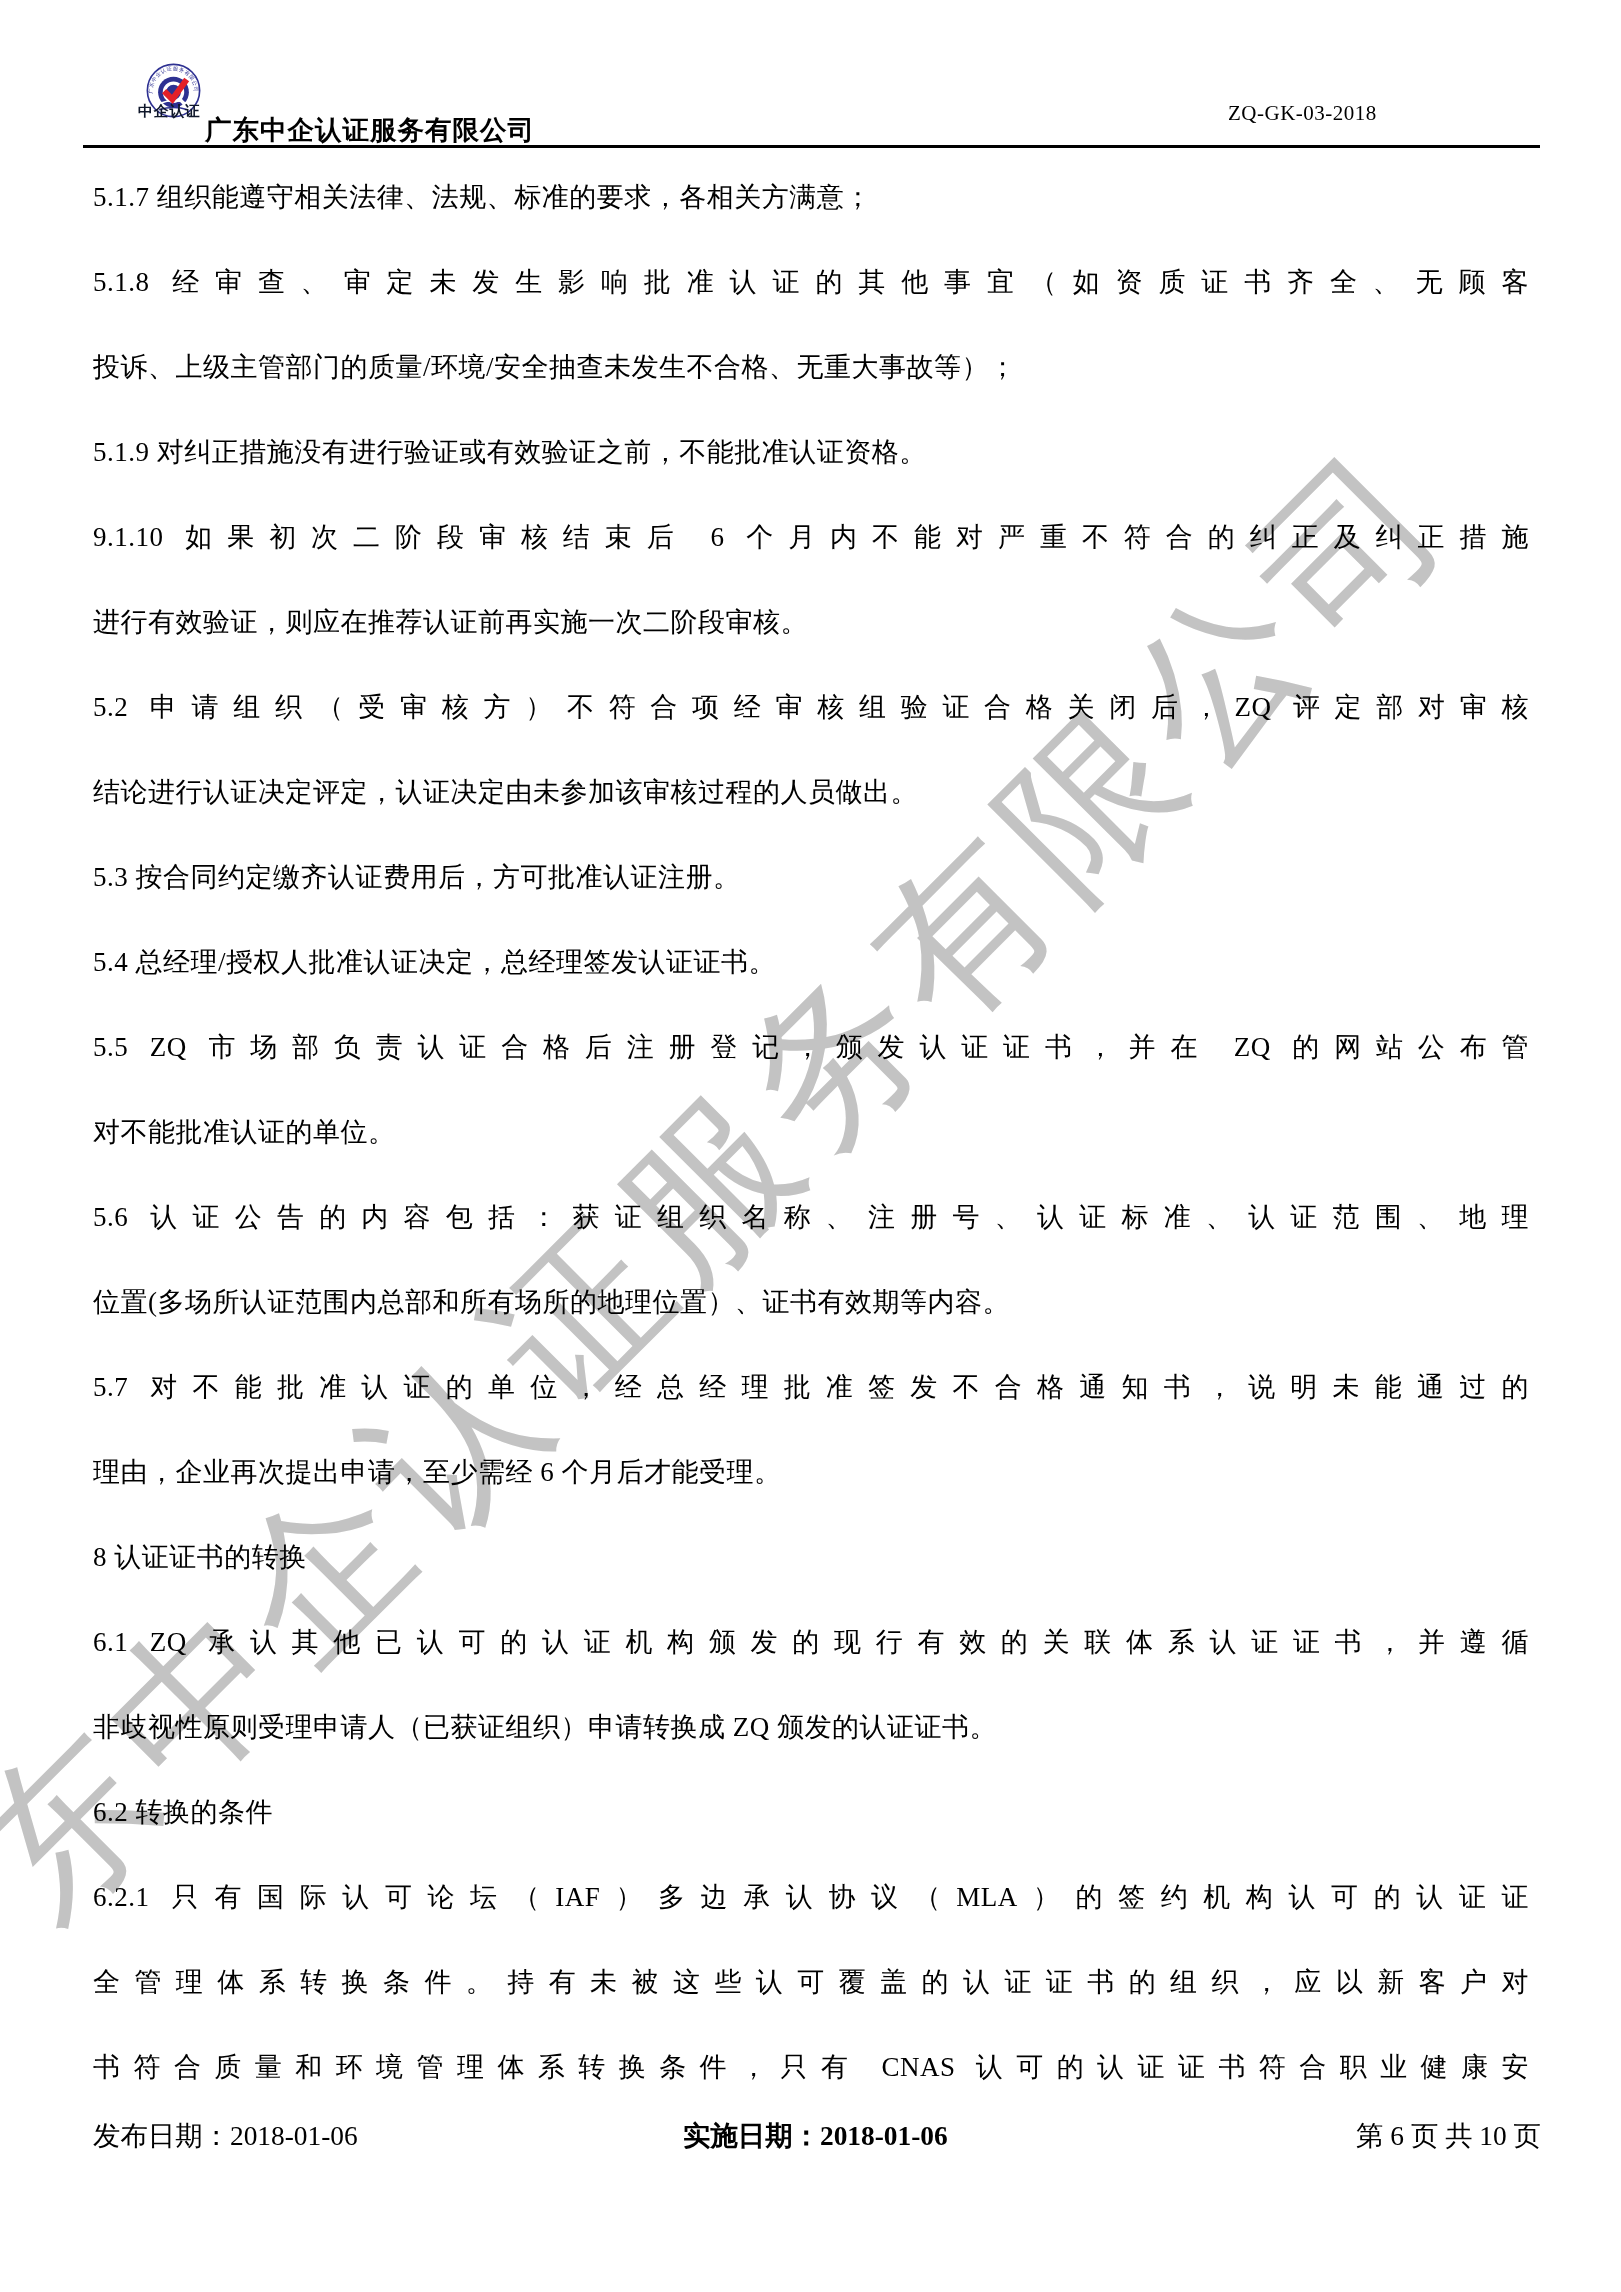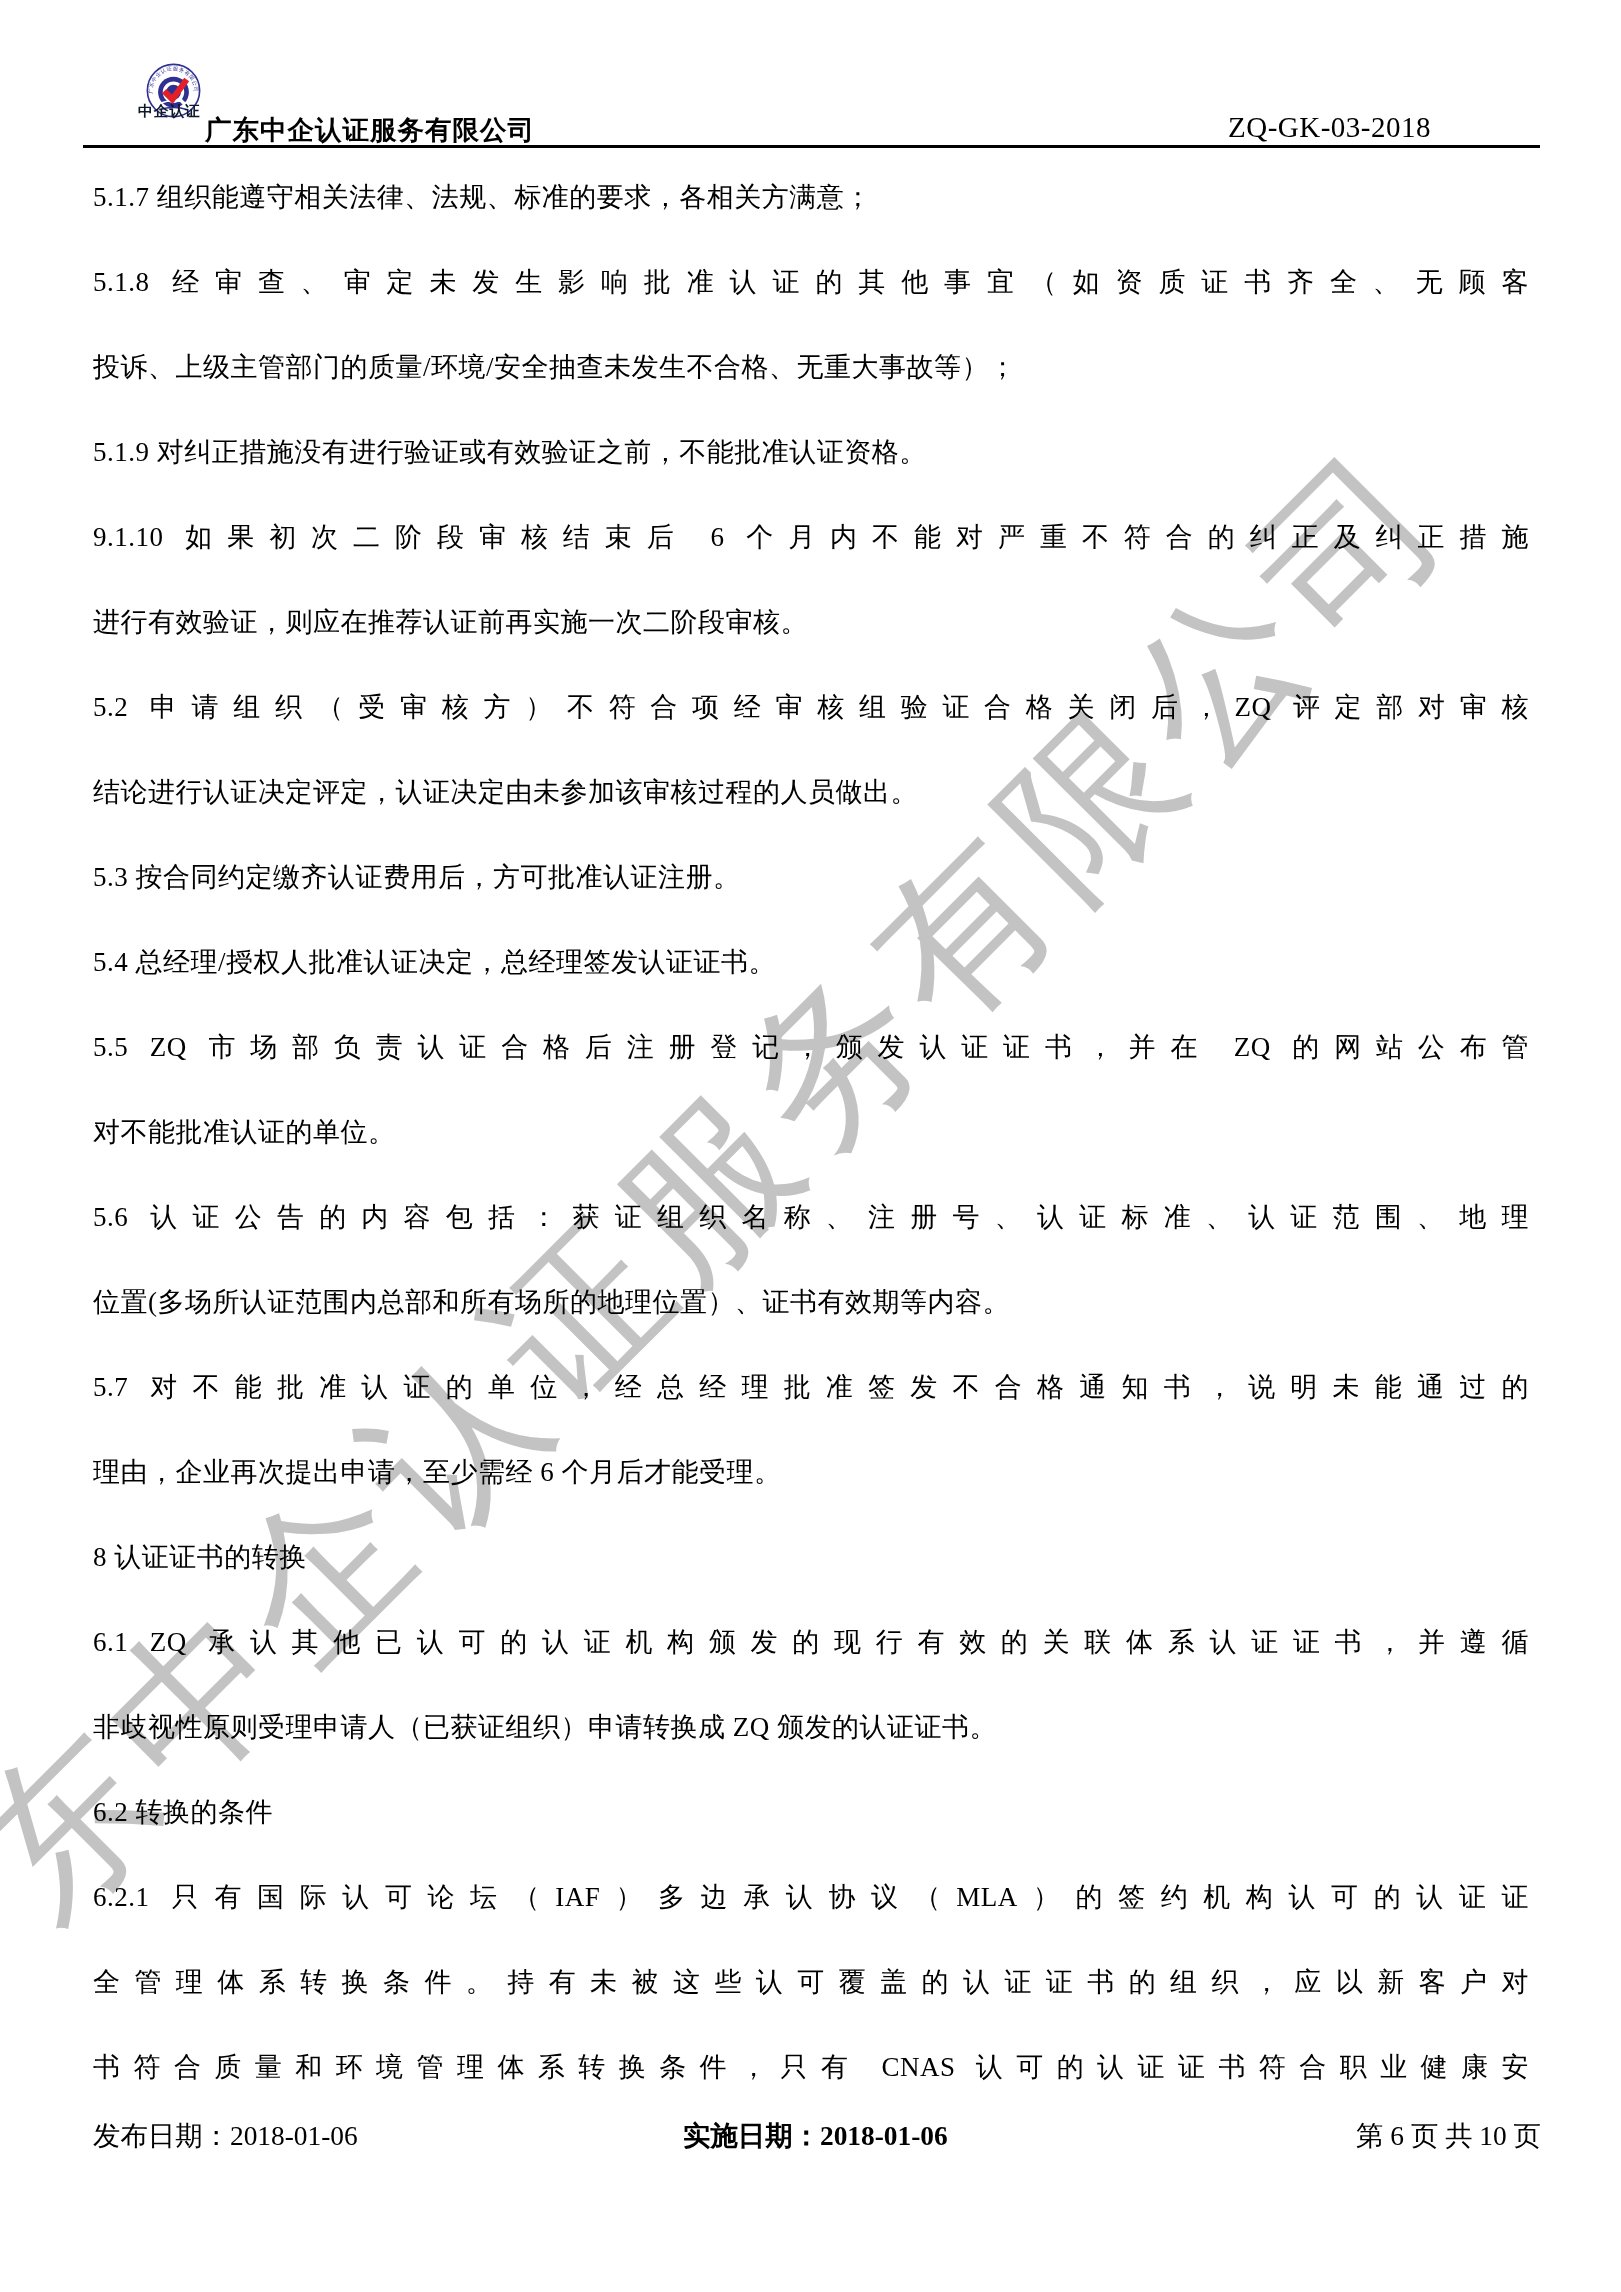--- a/index.html
+++ b/index.html
@@ -32,22 +32,22 @@
   .logo-caption{
     position:absolute;left:138px;top:102px;width:71px;
     text-align:left;font-size:14.7px;font-weight:bold;
     letter-spacing:1px;color:#0f172a;z-index:2;
   }
   .company-name{
     position:absolute;left:205px;top:112px;
     font-size:26.5px;font-weight:bold;letter-spacing:1px;z-index:2;
   }
   .doc-number{
-    position:absolute;left:1228px;top:111px;
-    font-size:29px;letter-spacing:0.5px;z-index:2;
+    position:absolute;left:1228px;top:101px;
+    font-size:21px;letter-spacing:0.5px;z-index:2;
   }
   .header-rule{
     position:absolute;left:83px;top:145px;width:1457px;height:2.9px;
     background:#000;z-index:2;
   }
   
   .body-text{
     position:absolute;left:93px;top:155px;width:1436px;
     font-size:27px;letter-spacing:0.5px;z-index:2;
   }

